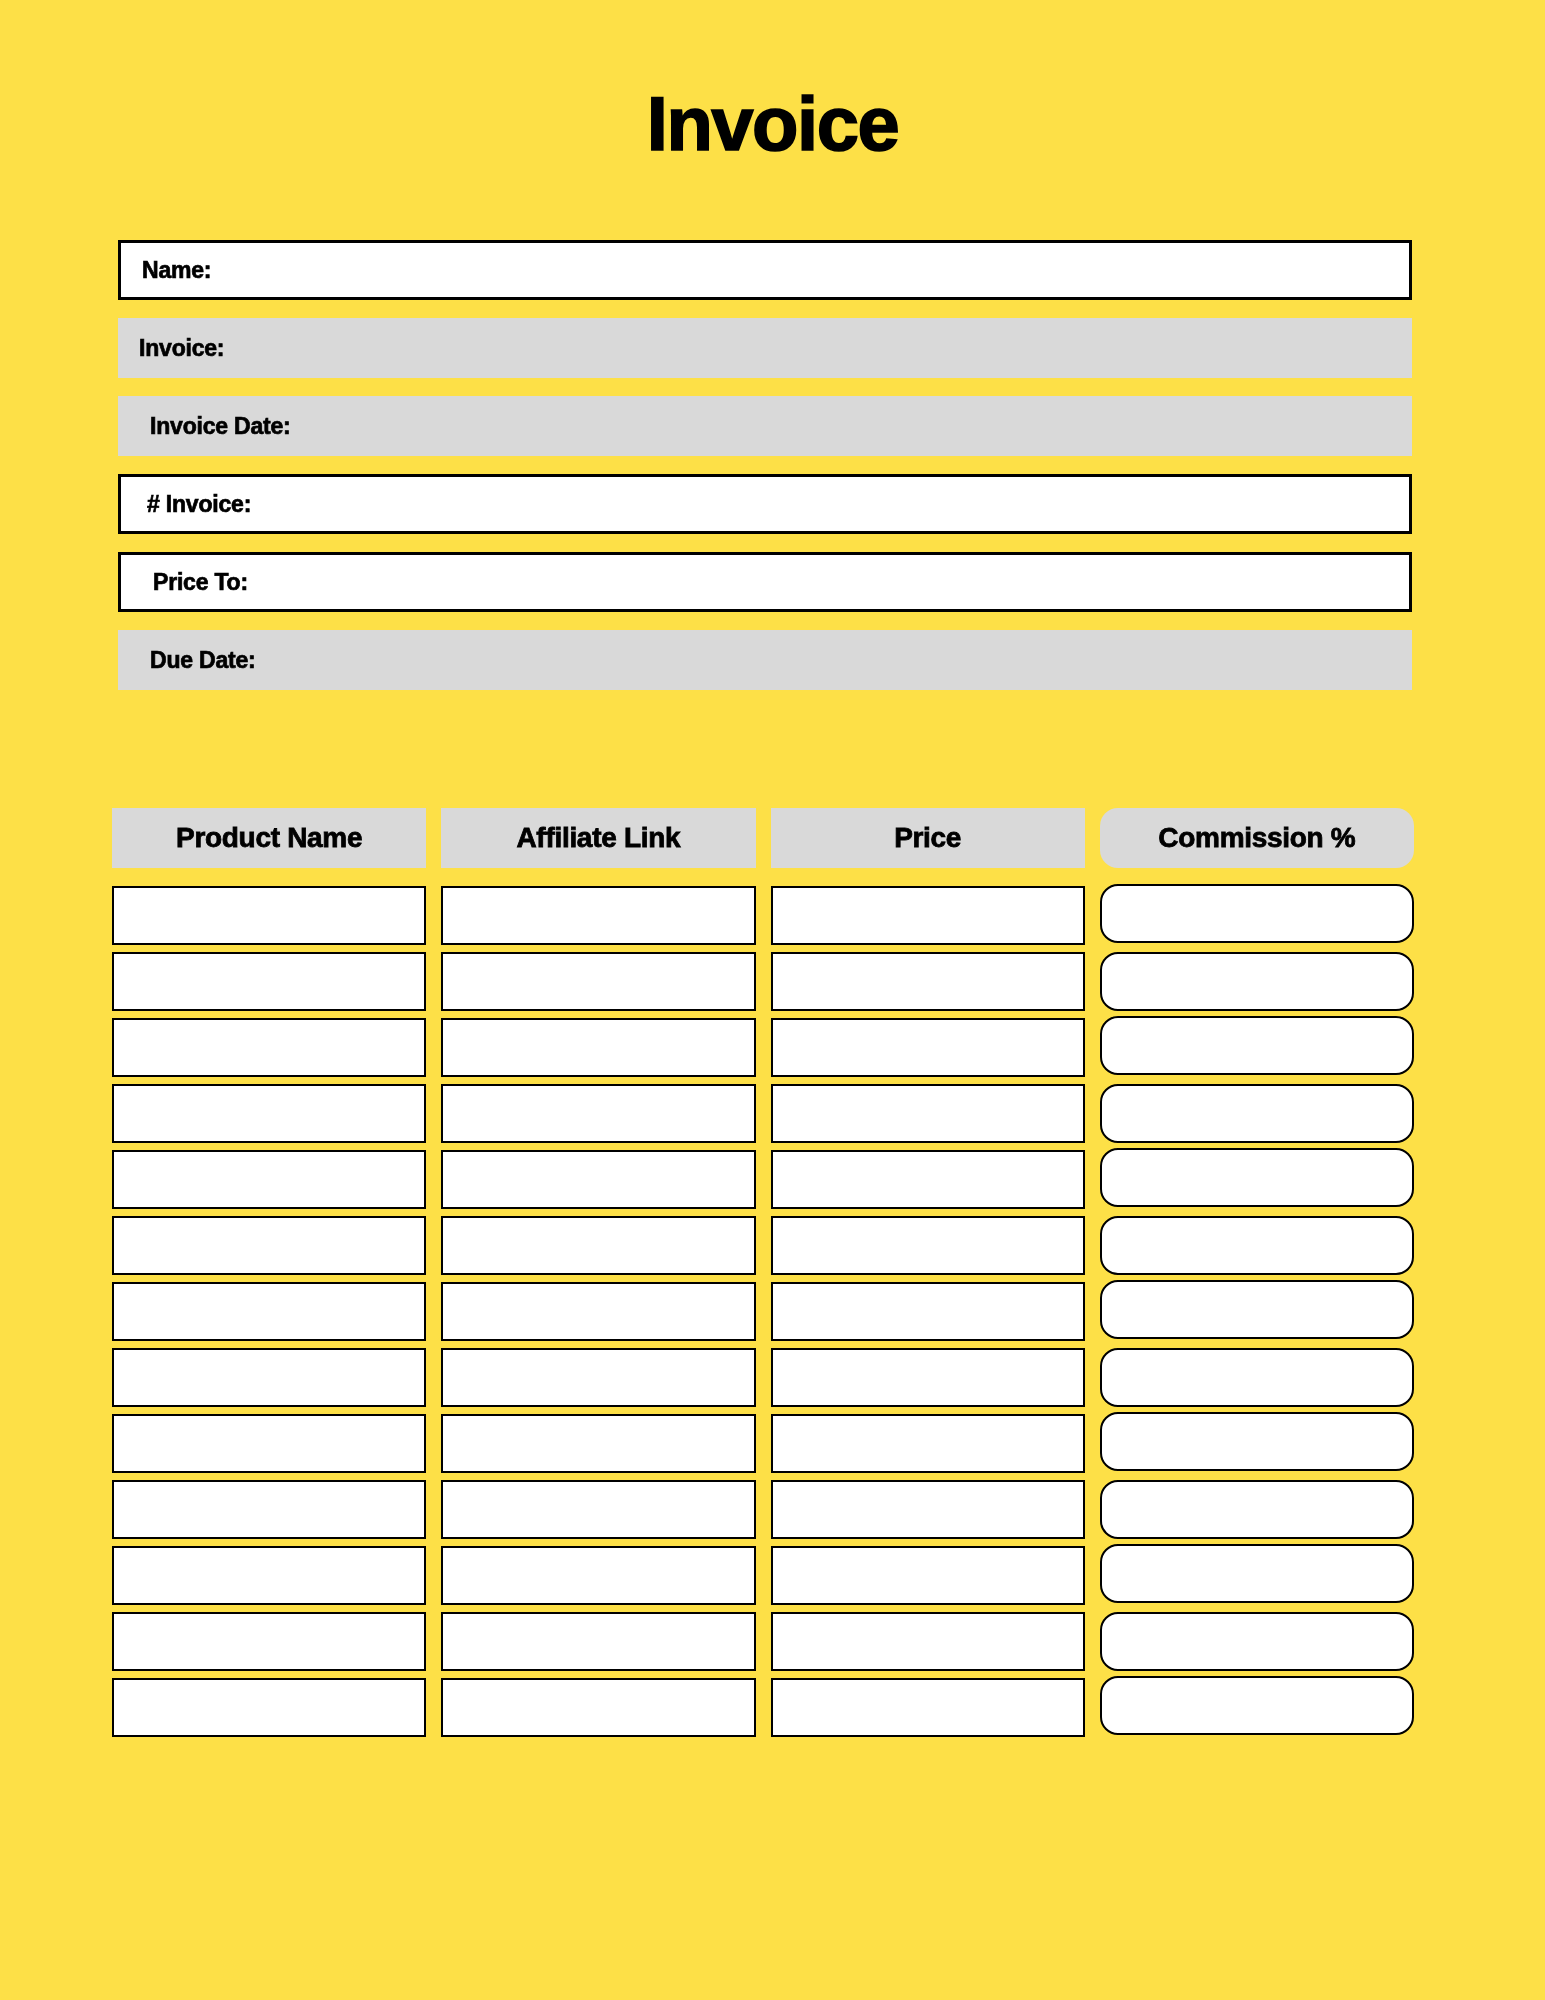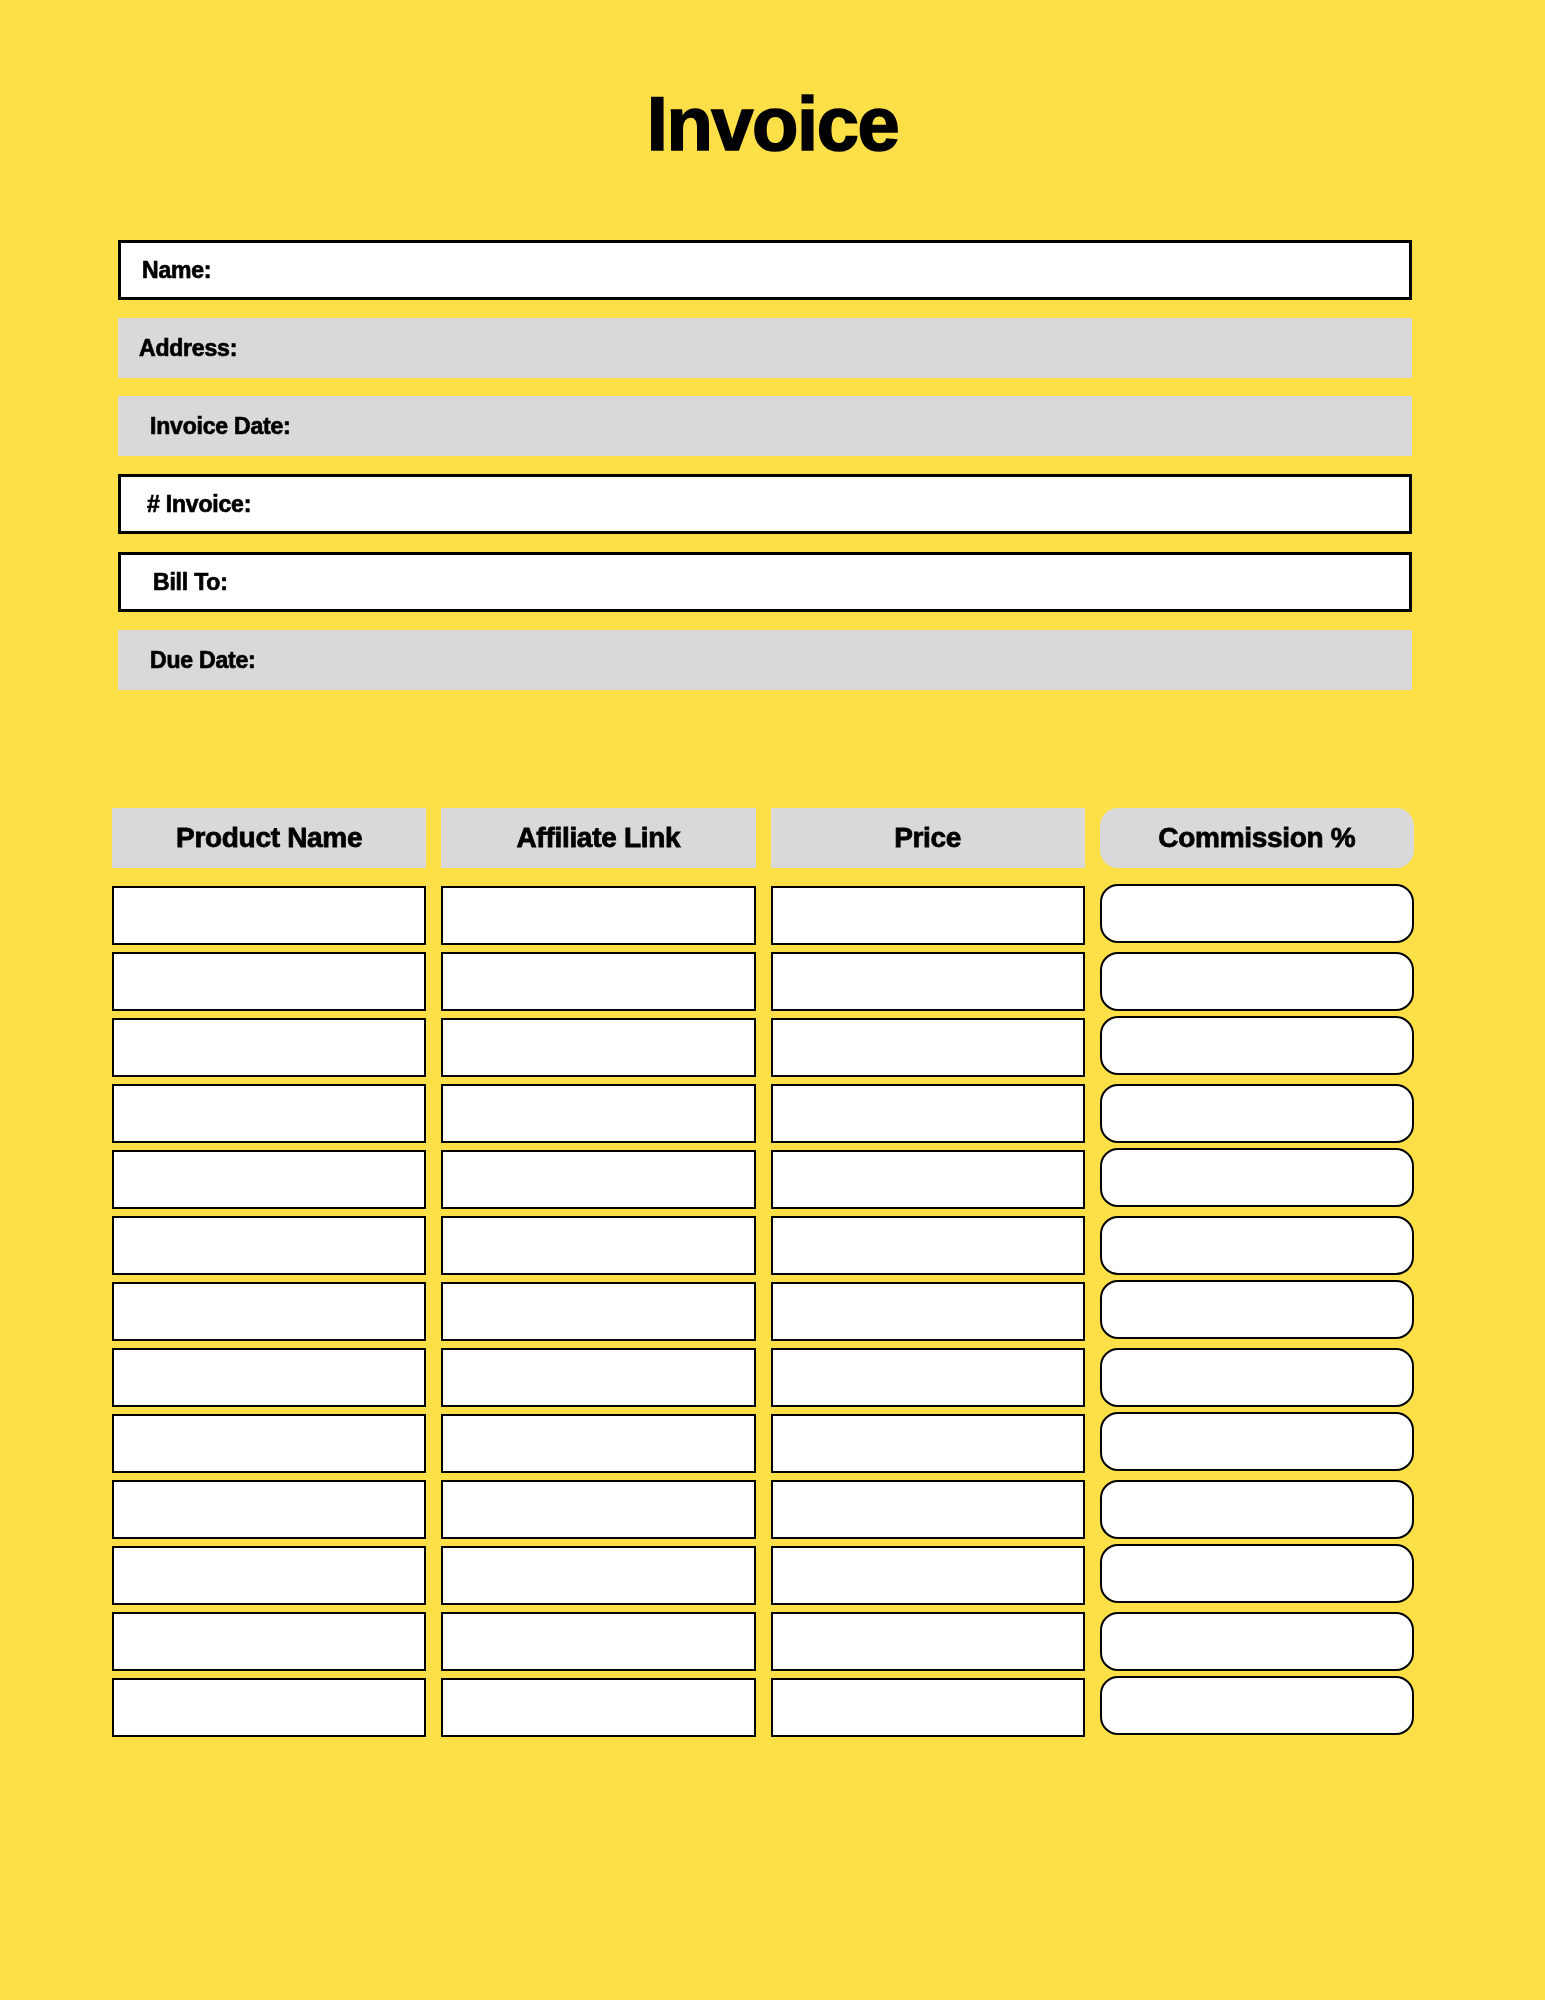--- a/index.html
+++ b/index.html
@@ -136,33 +136,33 @@
 <div class="page">
 
   <div class="doc-title">Invoice</div>
 
   <div class="form-block">
       <div class="form-row boxed indent-a">
         <span class="form-label">Name:</span>
         <span class="form-value"></span>
       </div>
       <div class="form-row shaded indent-a">
-        <span class="form-label">Address:</span>
+        <span class="form-label">Invoice:</span>
         <span class="form-value"></span>
       </div>
       <div class="form-row shaded indent-c">
         <span class="form-label">Invoice Date:</span>
         <span class="form-value"></span>
       </div>
       <div class="form-row boxed indent-b">
         <span class="form-label"># Invoice:</span>
         <span class="form-value"></span>
       </div>
       <div class="form-row boxed indent-c">
-        <span class="form-label">Bill To:</span>
+        <span class="form-label">Price To:</span>
         <span class="form-value"></span>
       </div>
       <div class="form-row shaded indent-c">
         <span class="form-label">Due Date:</span>
         <span class="form-value"></span>
       </div>
     </div>
 
   <div class="table-wrap">
     <div class="t-row t-head">

